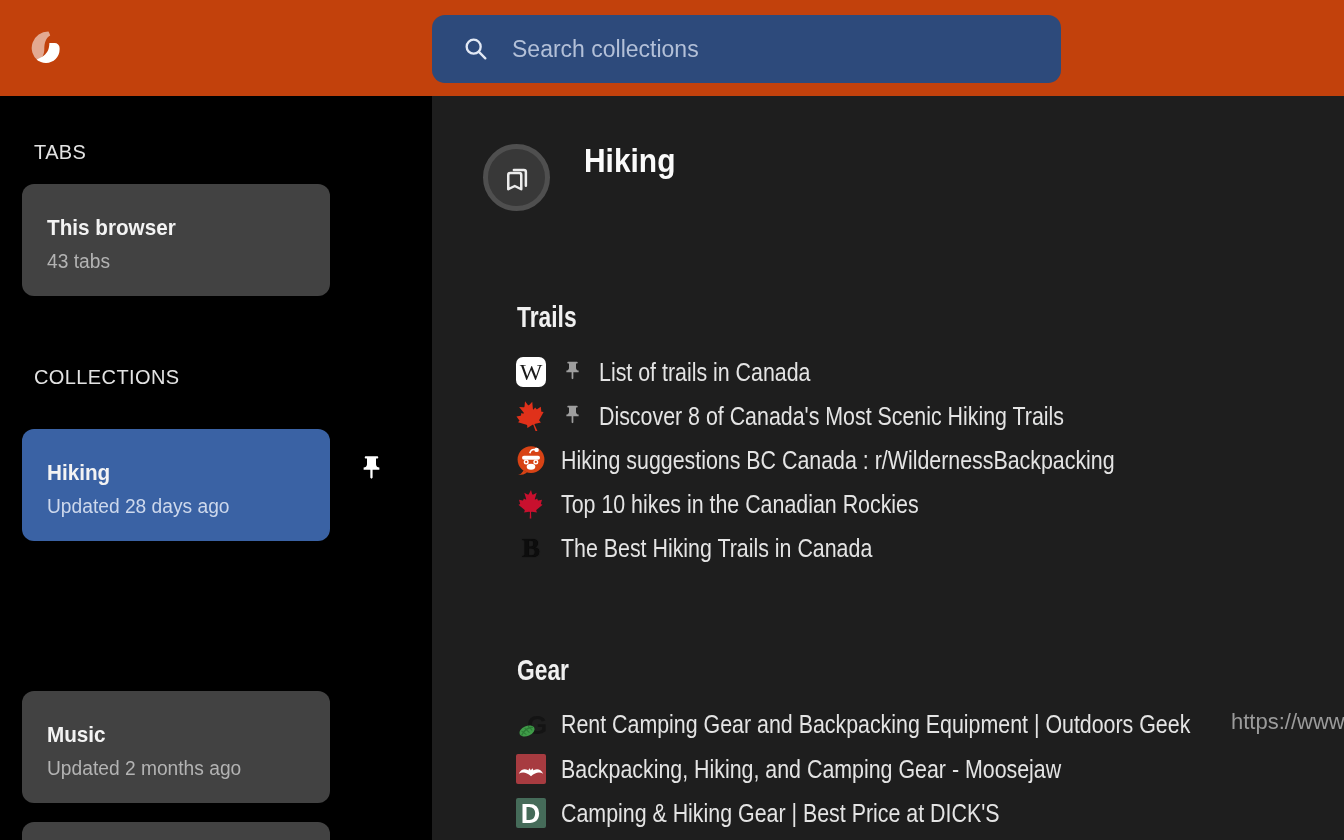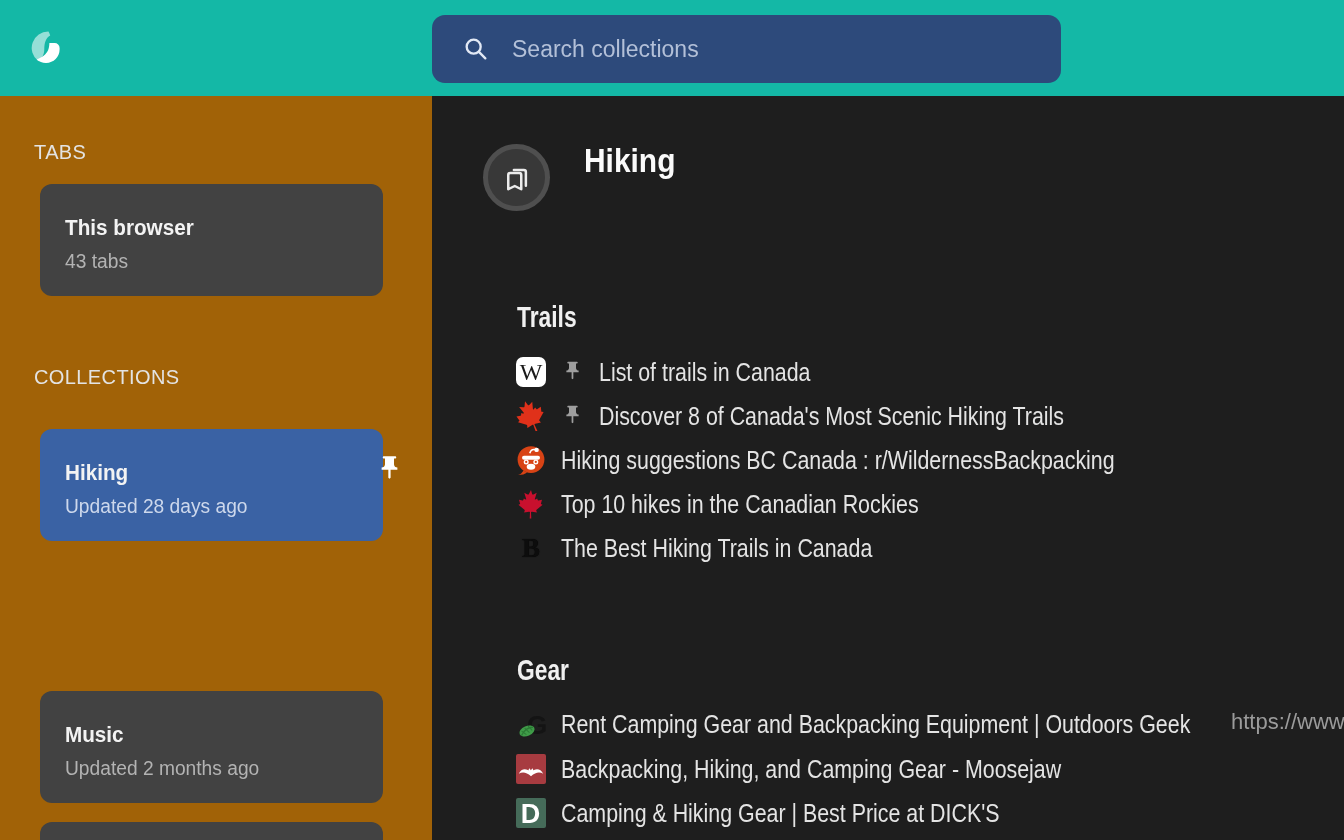--- a/index.html
+++ b/index.html
@@ -1,27 +1,27 @@
 <!DOCTYPE html>
 <html><head>
 <meta charset="utf-8">
 <style>
   * { margin:0; padding:0; box-sizing:border-box; }
   html,body { width:1344px; height:840px; overflow:hidden; background:#1e1e1e;
     font-family:"Liberation Sans", sans-serif; }
   .abs { position:absolute; }
   
-  #header { position:absolute; left:0; top:0; width:1344px; height:112px; background:#14b8a6; }
+  #header { position:absolute; left:0; top:0; width:1344px; height:112px; background:#c2410c; }
   #search { position:absolute; left:432px; top:15px; width:629px; height:68px;
     background:#2d4a7b; border-radius:13px; }
   #search .ph { position:absolute; left:80px; top:21px; font-size:23px; color:#b3c0d8; }
   
-  #sidebar { position:absolute; left:0; top:96px; width:432px; height:744px; background:#a16207; }
+  #sidebar { position:absolute; left:0; top:96px; width:432px; height:744px; background:#000000; }
   .sslabel { position:absolute; left:34px; font-size:20px; color:#e3e3e3; letter-spacing:.4px; }
-  .card { position:absolute; left:40px; width:343px; height:112px; background:#424242;
+  .card { position:absolute; left:22px; width:308px; height:112px; background:#424242;
     border-radius:12px;padding-left:8px; }
   .card .t { position:absolute; left:25px; top:31px; font-size:22px; font-weight:bold; color:#f3f3f3; transform:scaleX(0.94); transform-origin:0 50%; }
   .card .s { position:absolute; left:25px; top:66px; font-size:20px; color:#b3b3b3; transform:scaleX(0.96); transform-origin:0 50%; }
   .card.sel { background:#3a62a4; }
   .card.sel .s { color:#cdd8ec; }
   .pin { position:absolute; left:336px; top:25px; width:27px; height:27px; }
   
   #main { position:absolute; left:432px; top:96px; width:912px; height:744px; background:#1e1e1e; }
   .row { position:absolute; font-size:25px; color:#e4e4e4; white-space:nowrap; transform:scaleX(0.855); transform-origin:0 50%; }
   .fav { position:absolute; left:84px; width:30px; height:30px; }

